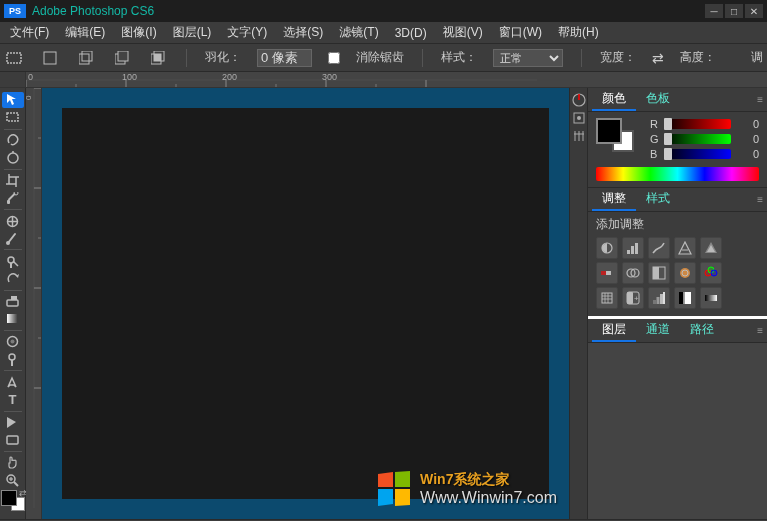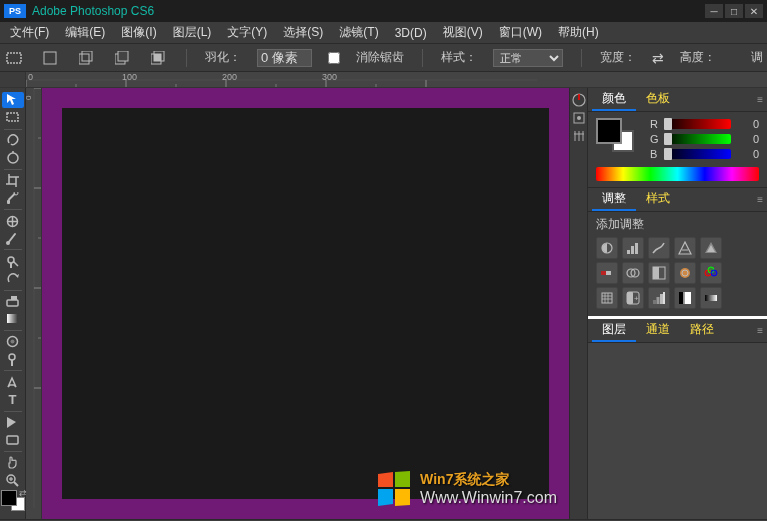--- a/index.html
+++ b/index.html
@@ -168,21 +168,21 @@
     .tool-separator {
       width: 18px;
       height: 1px;
       background: #555;
       margin: 2px 0;
     }
 
     
     #canvas-area {
       flex: 1;
-      background: #701a75;
+      background: #0c4a6e;
       position: relative;
       overflow: hidden;
     }
     #canvas-container {
       position: absolute;
       top: 20px;
       left: 20px;
       right: 20px;
       bottom: 20px;
       background: #1a1a1a;
@@ -202,21 +202,21 @@
       display: flex;
       align-items: center;
       background: #3c3c3c;
       border-bottom: 1px solid #2a2a2a;
       height: 24px;
       padding: 0 4px;
     }
     .panel-tab {
       padding: 2px 10px;
       font-size: 12px;
-      color: #fde047;
+      color: #5eead4;
       cursor: pointer;
       border-bottom: 2px solid transparent;
     }
     .panel-tab.active {
       color: #fff;
       border-bottom: 2px solid #1473e6;
     }
     .panel-menu-icon {
       margin-left: auto;
       color: #999;

